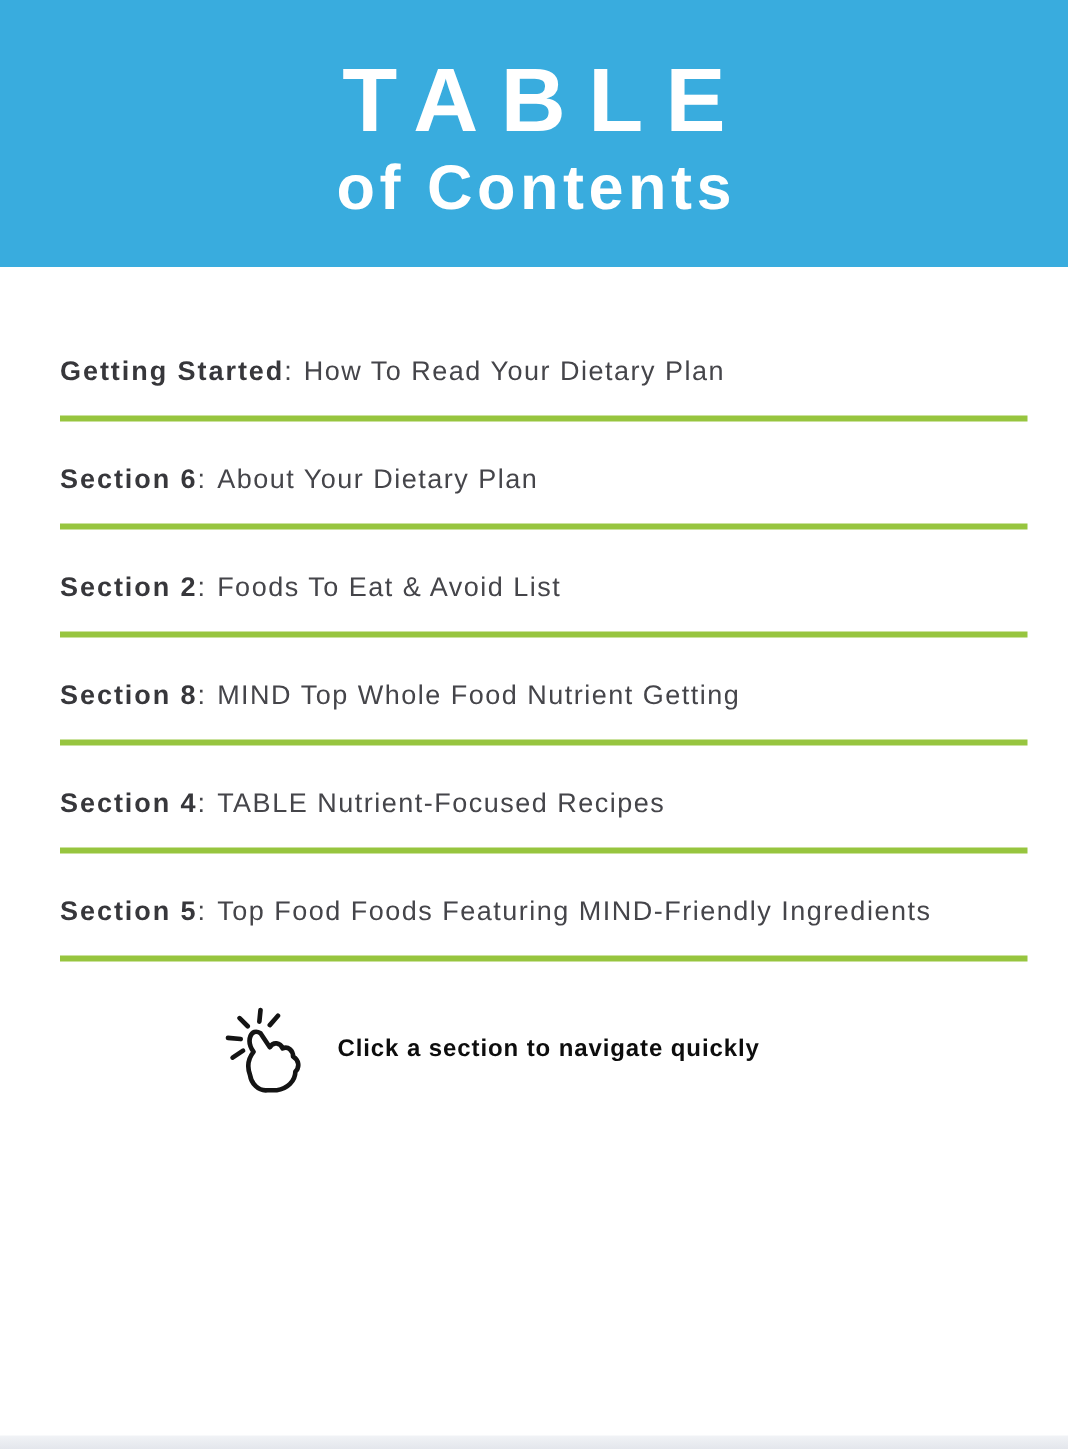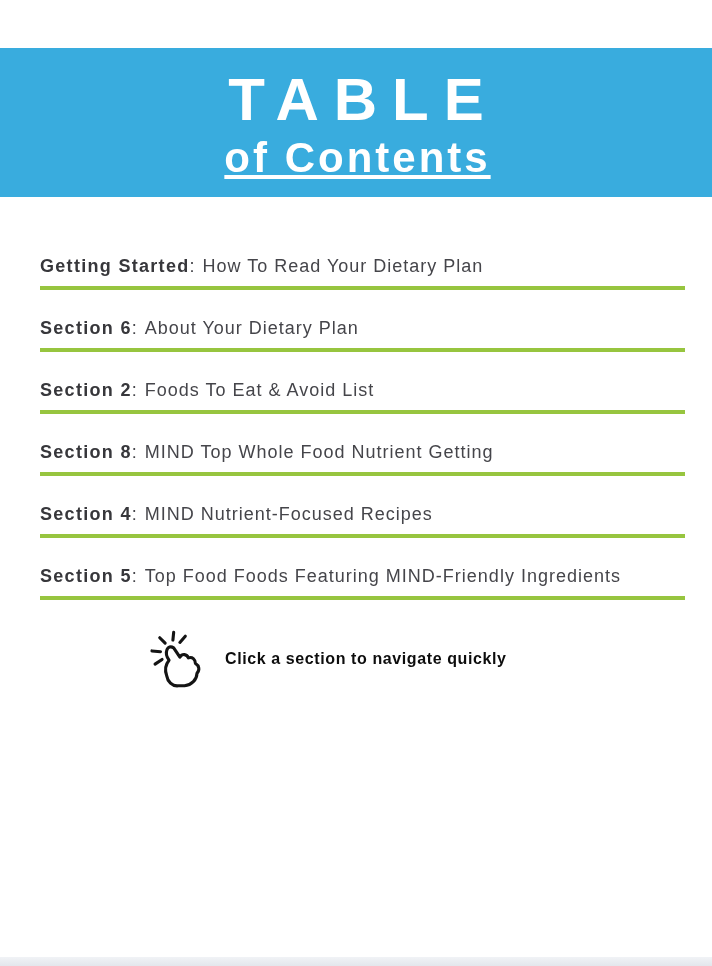--- a/index.html
+++ b/index.html
@@ -6,58 +6,56 @@
   body {
     width: 712px; height: 966px;
     background: #ffffff;
     font-family: "Liberation Sans", sans-serif;
     position: relative;
     overflow: hidden;
   }
 
   
   .banner {
-    height: 149px;
+    height: 178px;
     background: #39ACDE;
     color: #ffffff;
     display: flex;
     flex-direction: column;
     justify-content: center;
     align-items: center;
     text-align: center;
-    margin-top: 48px;
   }
   .banner-title {
     font-size: 60px;
     font-weight: 700;
     letter-spacing: 15px;
     margin-right: -15px;
     line-height: 1;
     padding-top: 4px;
   }
   .banner-subtitle {
     font-size: 42px;
     font-weight: 600;
     letter-spacing: 3px;
     margin-right: -3px;
     margin-top: 7px;
     line-height: 1;
-    text-decoration: underline;
   }
 
   
   .toc {
     padding: 59px 27px 0 40px;
   }
   .toc-item {
     font-size: 18px;
     letter-spacing: 1px;
     color: #45454a;
     line-height: 21px;
-    padding-bottom: 9px;
+    padding-bottom: 19px;
     border-bottom: 4px solid #97C53F;
     margin-bottom: 28px;
     cursor: pointer;
     white-space: nowrap;
   }
   .toc-item .label {
     font-weight: 700;
     color: #37373b;
     letter-spacing: 1.3px;
   }
@@ -102,21 +100,21 @@
   <div class="toc-item">
     <span class="label">Section 6</span><span class="sep">:</span><span class="title">About Your Dietary Plan</span>
   </div>
   <div class="toc-item">
     <span class="label">Section 2</span><span class="sep">:</span><span class="title">Foods To Eat &amp; Avoid List</span>
   </div>
   <div class="toc-item">
     <span class="label">Section 8</span><span class="sep">:</span><span class="title">MIND Top Whole Food Nutrient Getting</span>
   </div>
   <div class="toc-item">
-    <span class="label">Section 4</span><span class="sep">:</span><span class="title">MIND Nutrient-Focused Recipes</span>
+    <span class="label">Section 4</span><span class="sep">:</span><span class="title">TABLE Nutrient-Focused Recipes</span>
   </div>
   <div class="toc-item">
     <span class="label">Section 5</span><span class="sep">:</span><span class="title">Top Food Foods Featuring MIND-Friendly Ingredients</span>
   </div>
 </main>
 
 <div class="hint">
   <svg width="62" height="66" viewBox="0 0 80 84" fill="none" stroke="#141414" stroke-width="4" stroke-linecap="round" stroke-linejoin="round">
 
     <line x1="37" y1="5" x2="36" y2="15"></line>

